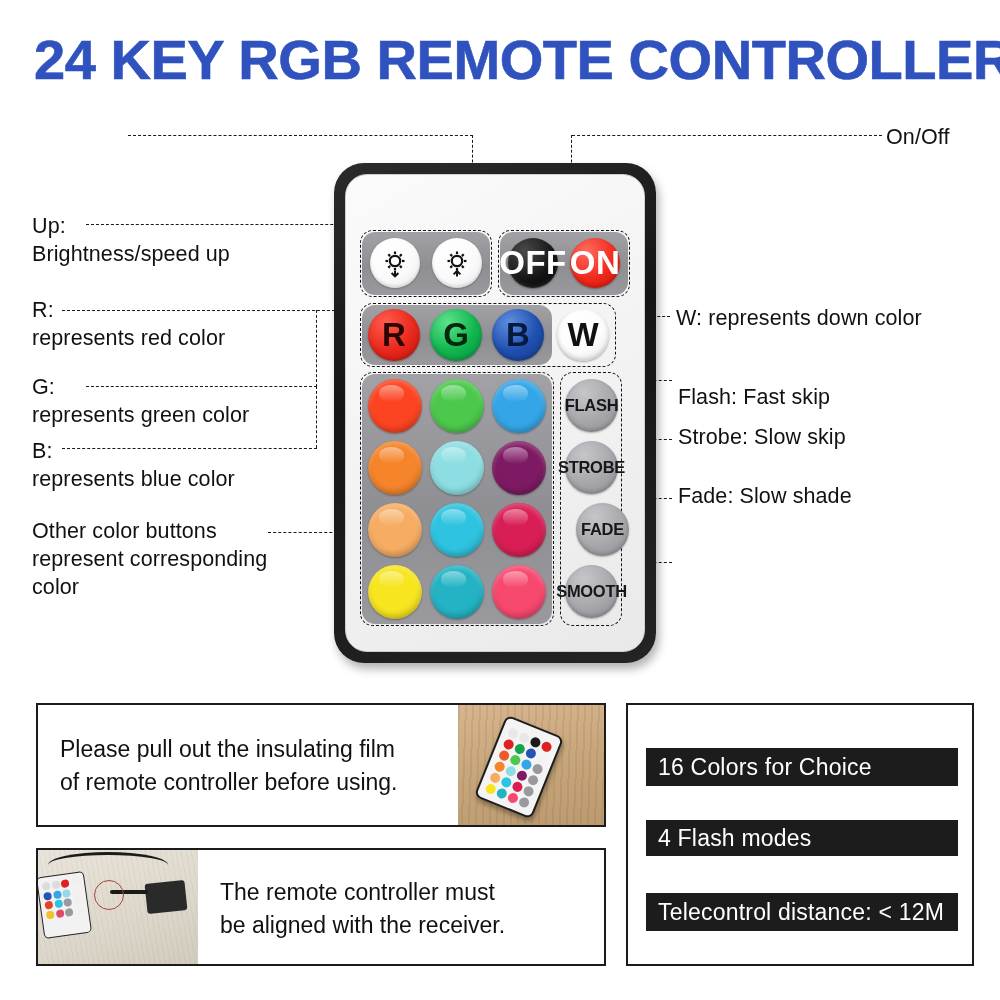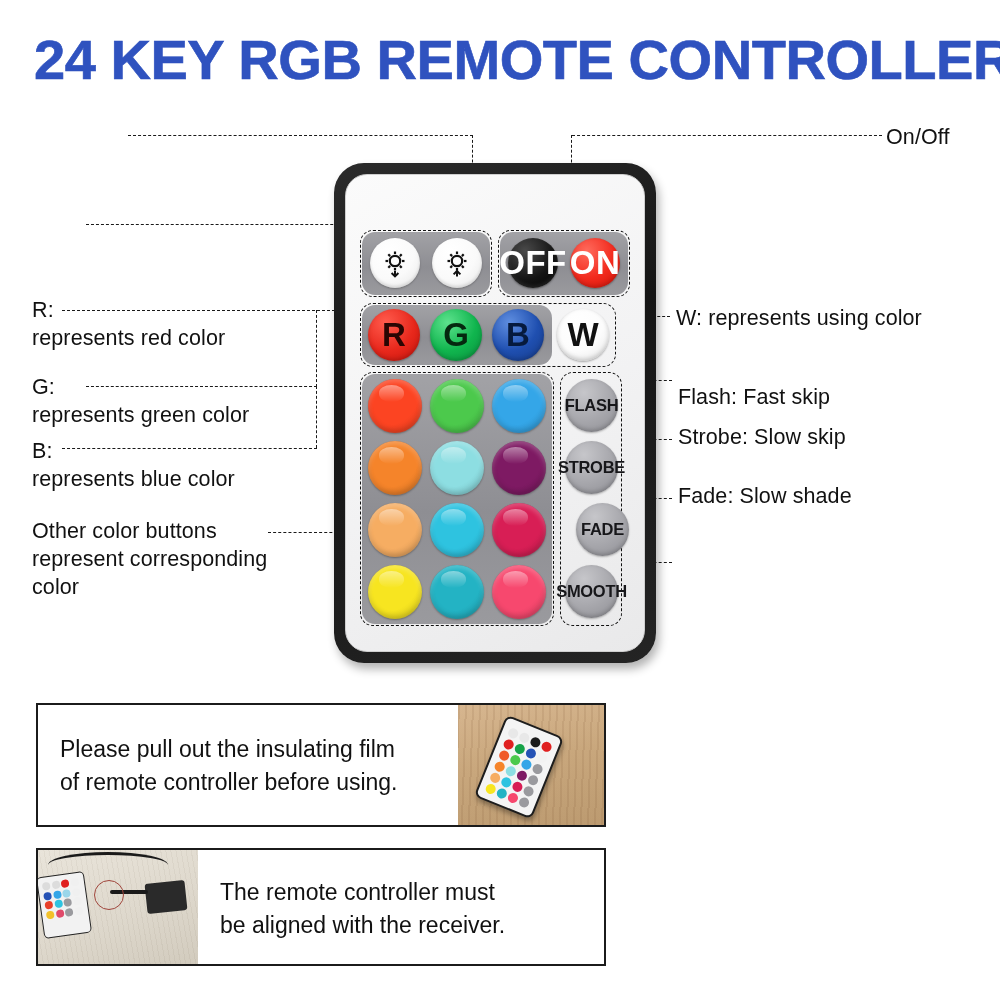--- a/index.html
+++ b/index.html
@@ -175,32 +175,34 @@
     font-size: 23px; padding-left: 12px; letter-spacing:0.2px;
   }
 </style>
 </head>
 <body>
 
 <div id="page">
 
   <div class="title">24 KEY RGB REMOTE CONTROLLER</div>
 
+  <div class="anno" style="left:32px; top:213px; width:300px;">Up:
+Brightness/speed up</div>
   <div class="anno" style="left:32px; top:297px; width:300px;">R:
 represents red color</div>
   <div class="anno" style="left:32px; top:374px; width:300px;">G:
 represents green color</div>
   <div class="anno" style="left:32px; top:438px; width:300px;">B:
 represents blue color</div>
   <div class="anno" style="left:32px; top:518px; width:310px;">Other color buttons
 represent corresponding
 color</div>
 
   <div class="anno r" style="left:886px; top:124px; width:120px;">On/Off</div>
-  <div class="anno r" style="left:676px; top:305px; width:320px;">W: represents using color</div>
+  <div class="anno r" style="left:676px; top:305px; width:320px;">W: represents down color</div>
   <div class="anno r" style="left:678px; top:384px; width:300px;">Flash: Fast skip</div>
   <div class="anno r" style="left:678px; top:424px; width:300px;">Strobe: Slow skip</div>
   <div class="anno r" style="left:678px; top:483px; width:300px;">Fade: Slow shade</div>
 
   <div class="hdash" style="left:128px; top:135px; width:345px;"></div>
   <div class="vdash" style="left:472px; top:135px; height:106px;"></div>
   <div class="dot" style="left:467px; top:236px;"></div>
 
   <div class="hdash" style="left:86px; top:224px; width:312px;"></div>
   <div class="vdash" style="left:397px; top:224px; height:18px;"></div>
@@ -380,14 +382,19 @@
       </div>
       <div style="position:absolute; left:108px; top:32px; width:40px; height:30px; background:#2a2a2a; border-radius:3px; transform:rotate(-6deg);"></div>
       <div style="position:absolute; left:72px; top:40px; width:38px; height:4px; background:#1a1a1a; border-radius:2px;"></div>
       <div style="position:absolute; left:56px; top:30px; width:30px; height:30px; border:1.8px solid #a0463c; border-radius:50%;"></div>
       <div style="position:absolute; left:10px; top:2px; width:120px; height:26px; border-top:3px solid #1a1a1a; border-radius:50%;"></div>
     </div>
     <div class="fbox-text" style="left:182px; top:26px; width:380px;">The remote controller must
 be aligned with the receiver.</div>
   </div>
 
+  <div class="fbox" style="left:626px; top:703px; width:348px; height:263px;">
+    <div class="banner" style="left:18px; top:43px; width:312px; height:38px;">16 Colors for Choice</div>
+    <div class="banner" style="left:18px; top:115px; width:312px; height:36px;">4 Flash modes</div>
+    <div class="banner" style="left:18px; top:188px; width:312px; height:38px;">Telecontrol distance: &lt; 12M</div>
+  </div>
 
 </div>
 
 </body></html>

